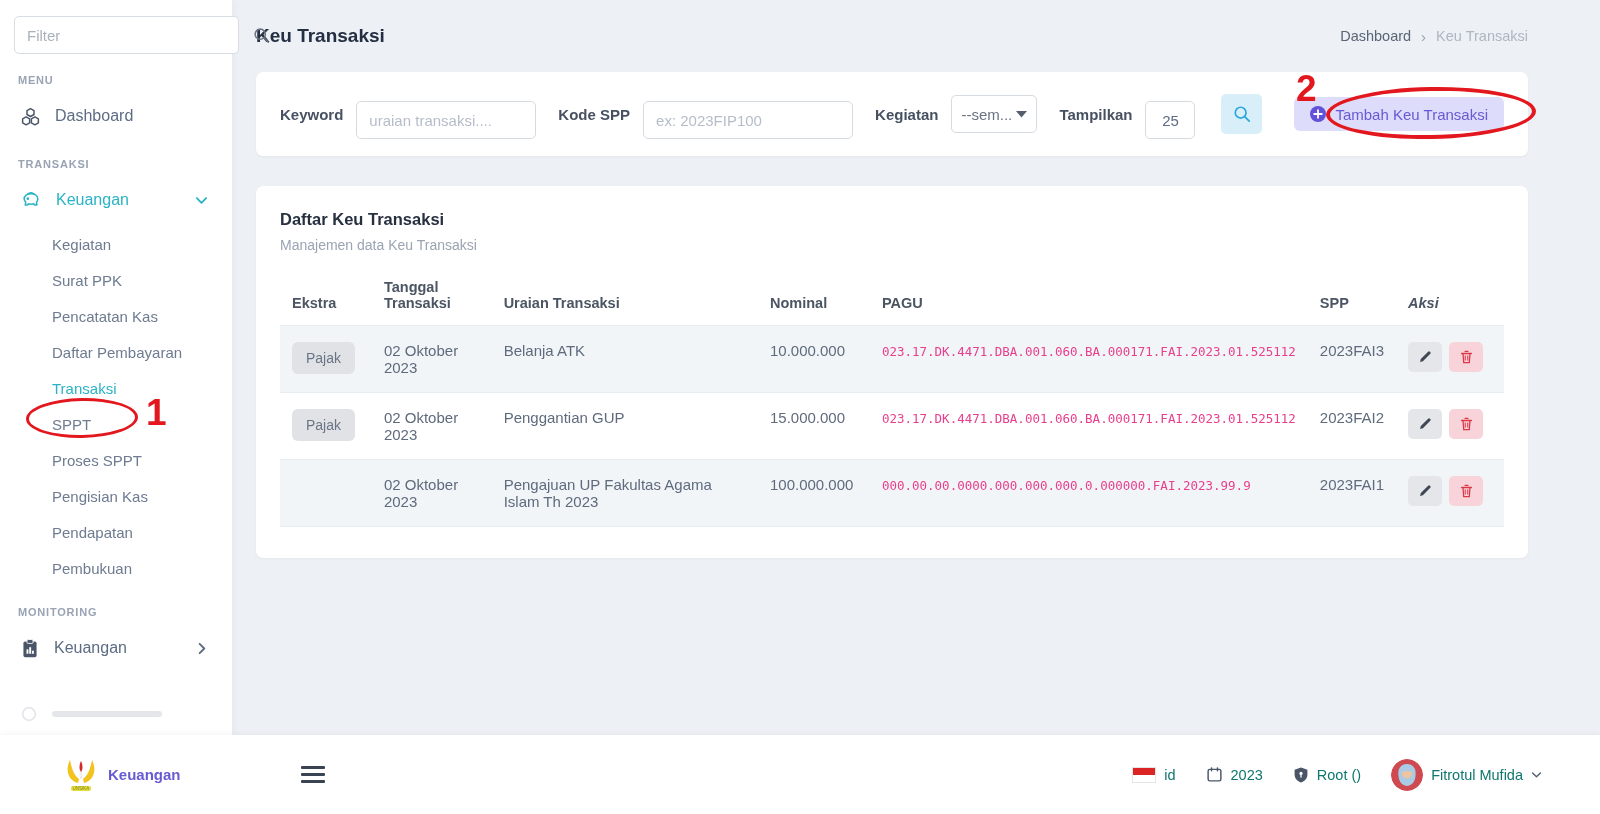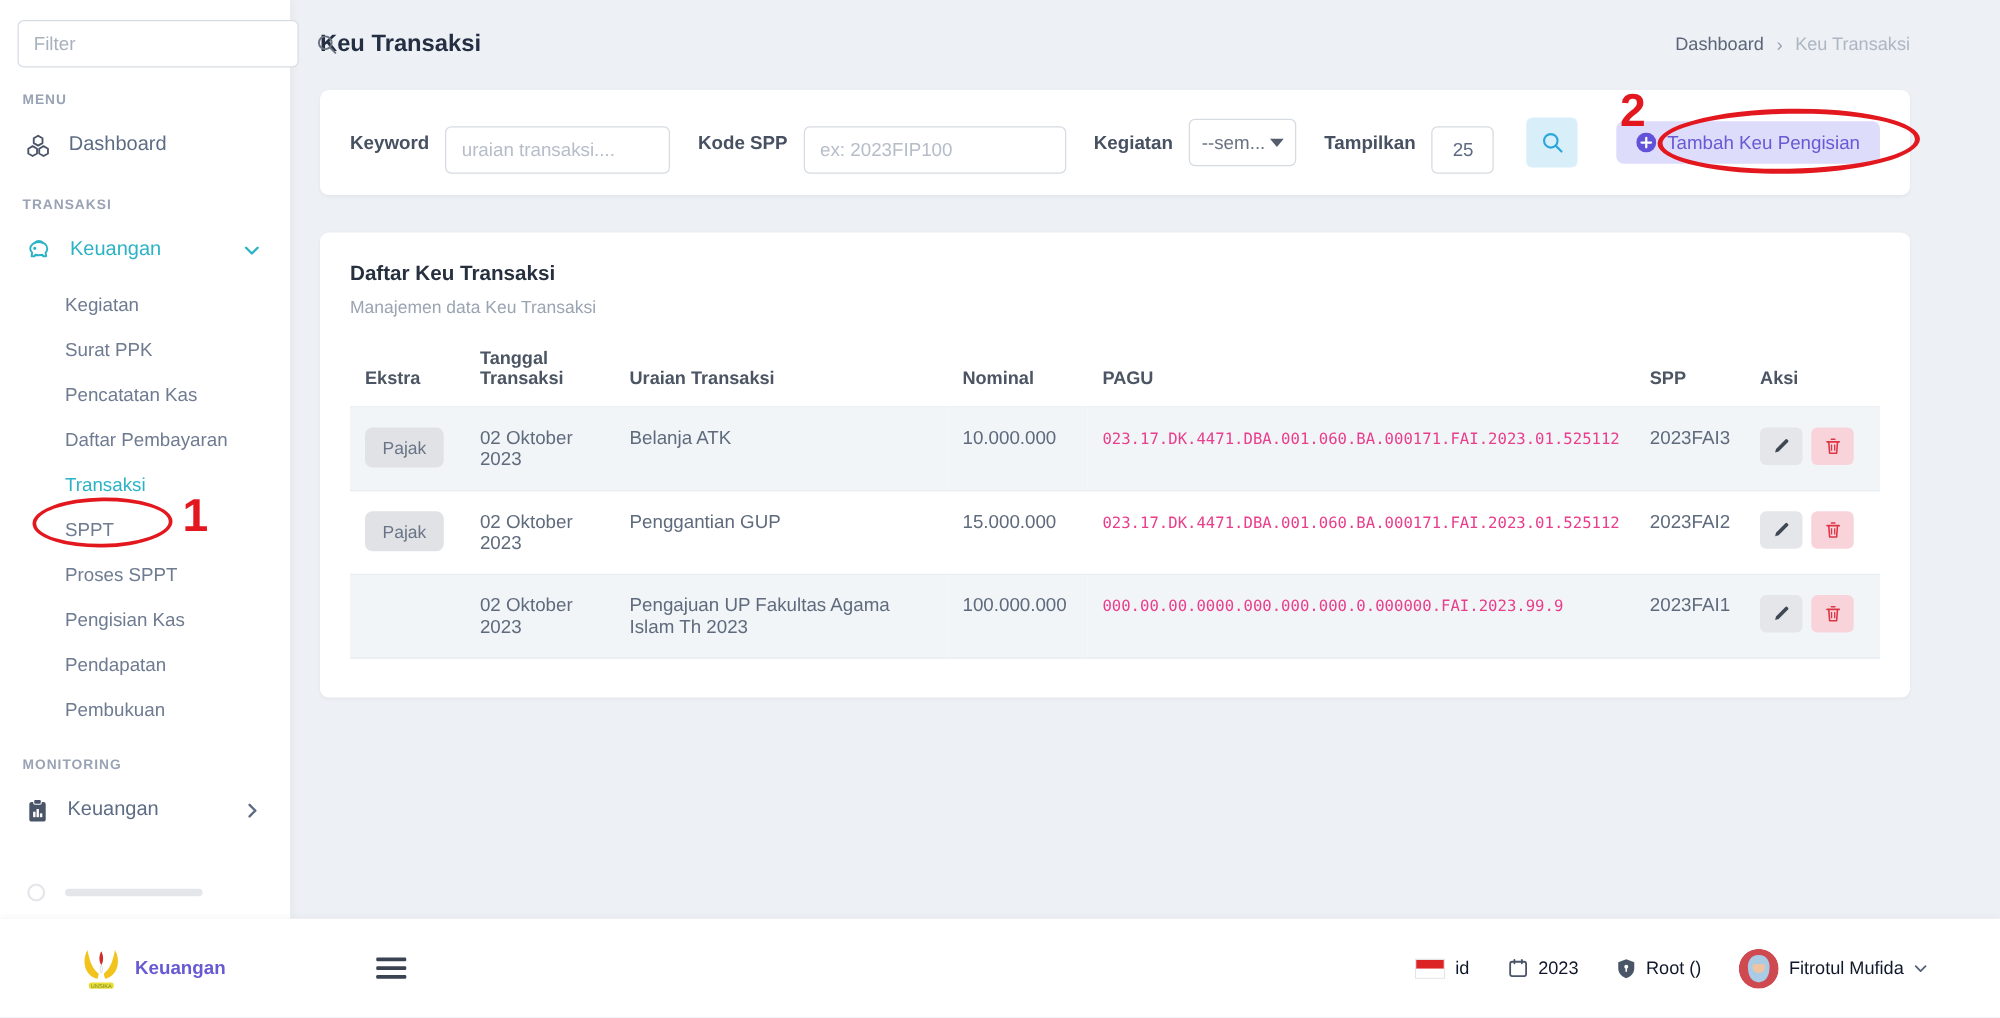--- a/index.html
+++ b/index.html
@@ -85,42 +85,42 @@
   table { width:100%; border-collapse:collapse; margin-top:16px; }
   th {
     text-align:left; font-size:14.5px; font-weight:700; color:#4b5563;
     padding:10px 12px 14px 12px; vertical-align:bottom;
   }
   td { padding:16px 12px; font-size:15px; color:#5f6b7d; vertical-align:top; }
   tbody tr { border-top:1px solid #e8edf2; }
   tbody tr:nth-child(odd) { background:#f2f5f8; }
   tbody tr:last-child { border-bottom:1px solid #e8edf2; }
   .col-ekstra{width:92px;} .col-tanggal{width:120px;} .col-uraian{width:268px;}
-  .col-nominal{width:112px;} .col-spp{width:84px;} .col-aksi{width:108px;}
+  .col-nominal{width:112px;} .col-spp{width:84px;} .col-aksi{width:108px;font-style:italic;}
   .badge {
     display:inline-block; background:#e0e2e6; color:#697586; font-size:14px;
     padding:8px 14px; border-radius:6px;
   }
   .pagu { font-family:"DejaVu Sans Mono", monospace; font-size:12.5px; color:#e83e8c; white-space:nowrap; }
   .actions { display:flex; gap:7px; }
   .abtn { width:34px; height:30px; border:none; border-radius:5px; display:flex; align-items:center; justify-content:center; cursor:pointer; }
   .abtn.edit { background:#e4e6e9; }
   .abtn.del  { background:#f8d4da; }
 
   
   .footer {
     position:absolute; left:0; right:0; bottom:0; height:79px; background:#fff;
     display:flex; align-items:center; padding:0 58px 0 62px; z-index:3;
     box-shadow:0 -1px 6px rgba(30,40,60,0.05);
   }
   .brand { display:flex; align-items:center; gap:8px; }
   .brand-name { font-size:15px; color:#675ad3; font-weight:600; }
   .burger { margin-left:120px; background:none; border:none; cursor:pointer; display:flex; flex-direction:column; gap:4px; }
   .burger span { width:24px; height:3px; background:#3a4352; border-radius:1px; }
-  .foot-right { margin-left:auto; display:flex; align-items:center; gap:30px; font-size:14.5px; color:#0f172a; }
+  .foot-right { margin-left:auto; display:flex; align-items:center; gap:30px; font-size:14.5px; color:#0f766e; }
   .foot-item { display:flex; align-items:center; gap:8px; cursor:pointer; }
   .flag { width:24px; height:16px; border:1px solid #e4e4e4; display:flex; flex-direction:column; }
   .flag .r { flex:1.2; background:#dc2424; } .flag .w { flex:1; background:#fff; }
   .avatar { width:32px; height:32px; border-radius:50%; overflow:hidden; flex:none; }
 
   
   .ann { position:absolute; z-index:20; pointer-events:none; }
   .ann-ellipse { border:4px solid #e3181f; border-radius:50%; }
   .ann-num { color:#e3181f; font-weight:800; font-size:37px; font-family:"Liberation Sans", sans-serif; }
   #ann1 { left:26px; top:398px; width:112px; height:40px; border-width:3.5px; transform:rotate(-1deg); }
@@ -254,21 +254,21 @@
       </span>
     </button>
     <button class="add-btn">
       <span>
         <svg width="16" height="16" viewBox="0 0 16 16">
             <circle cx="8" cy="8" r="8" fill="#6152d9"></circle>
             <line x1="8" y1="4.2" x2="8" y2="11.8" stroke="#fff" stroke-width="1.8" stroke-linecap="round"></line>
             <line x1="4.2" y1="8" x2="11.8" y2="8" stroke="#fff" stroke-width="1.8" stroke-linecap="round"></line>
           </svg>
       </span>
-      <span>Tambah Keu Pengisian</span>
+      <span>Tambah Keu Transaksi</span>
     </button>
   </div>
 
   <div class="card table-card">
     <div class="card-title">Daftar Keu Transaksi</div>
     <div class="card-sub">Manajemen data Keu Transaksi</div>
 
     <table>
       <thead>
         <tr>

